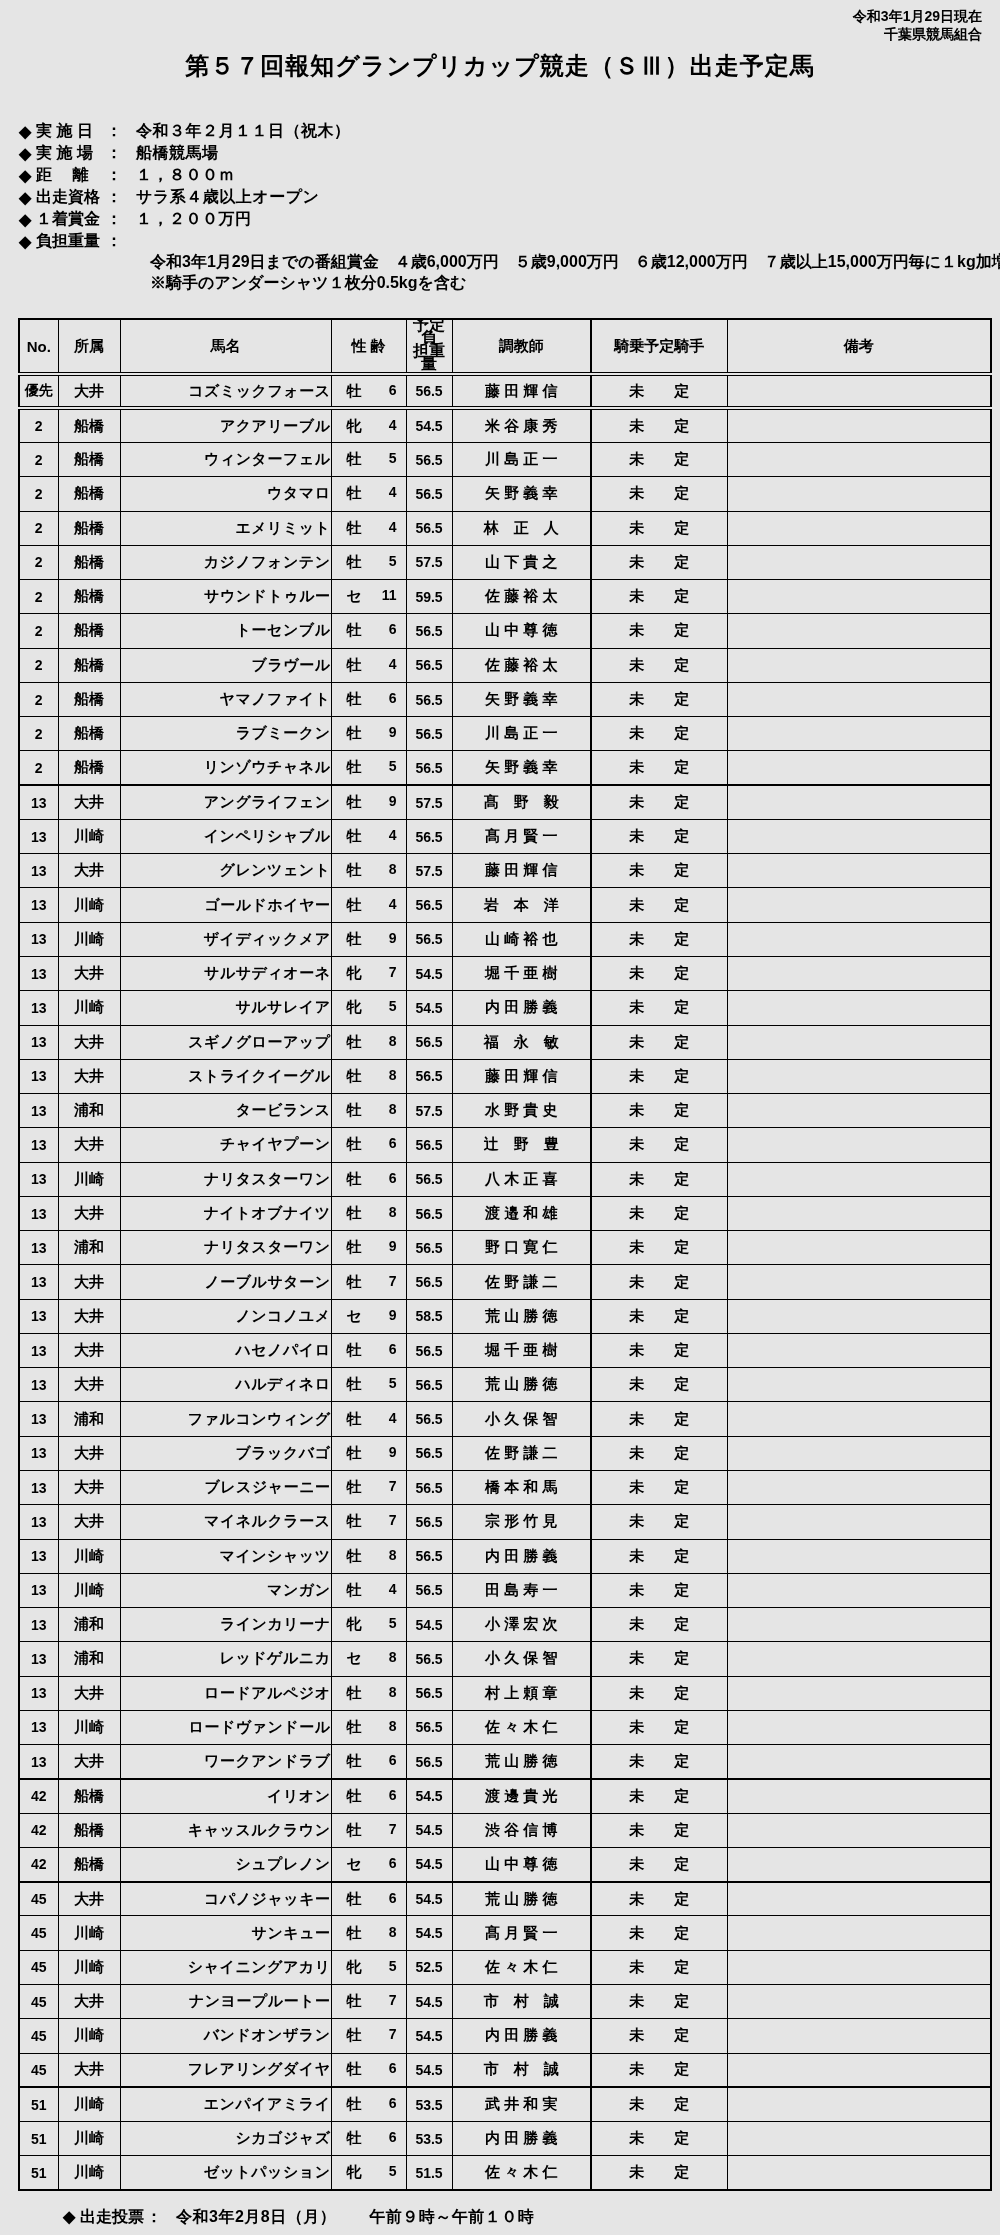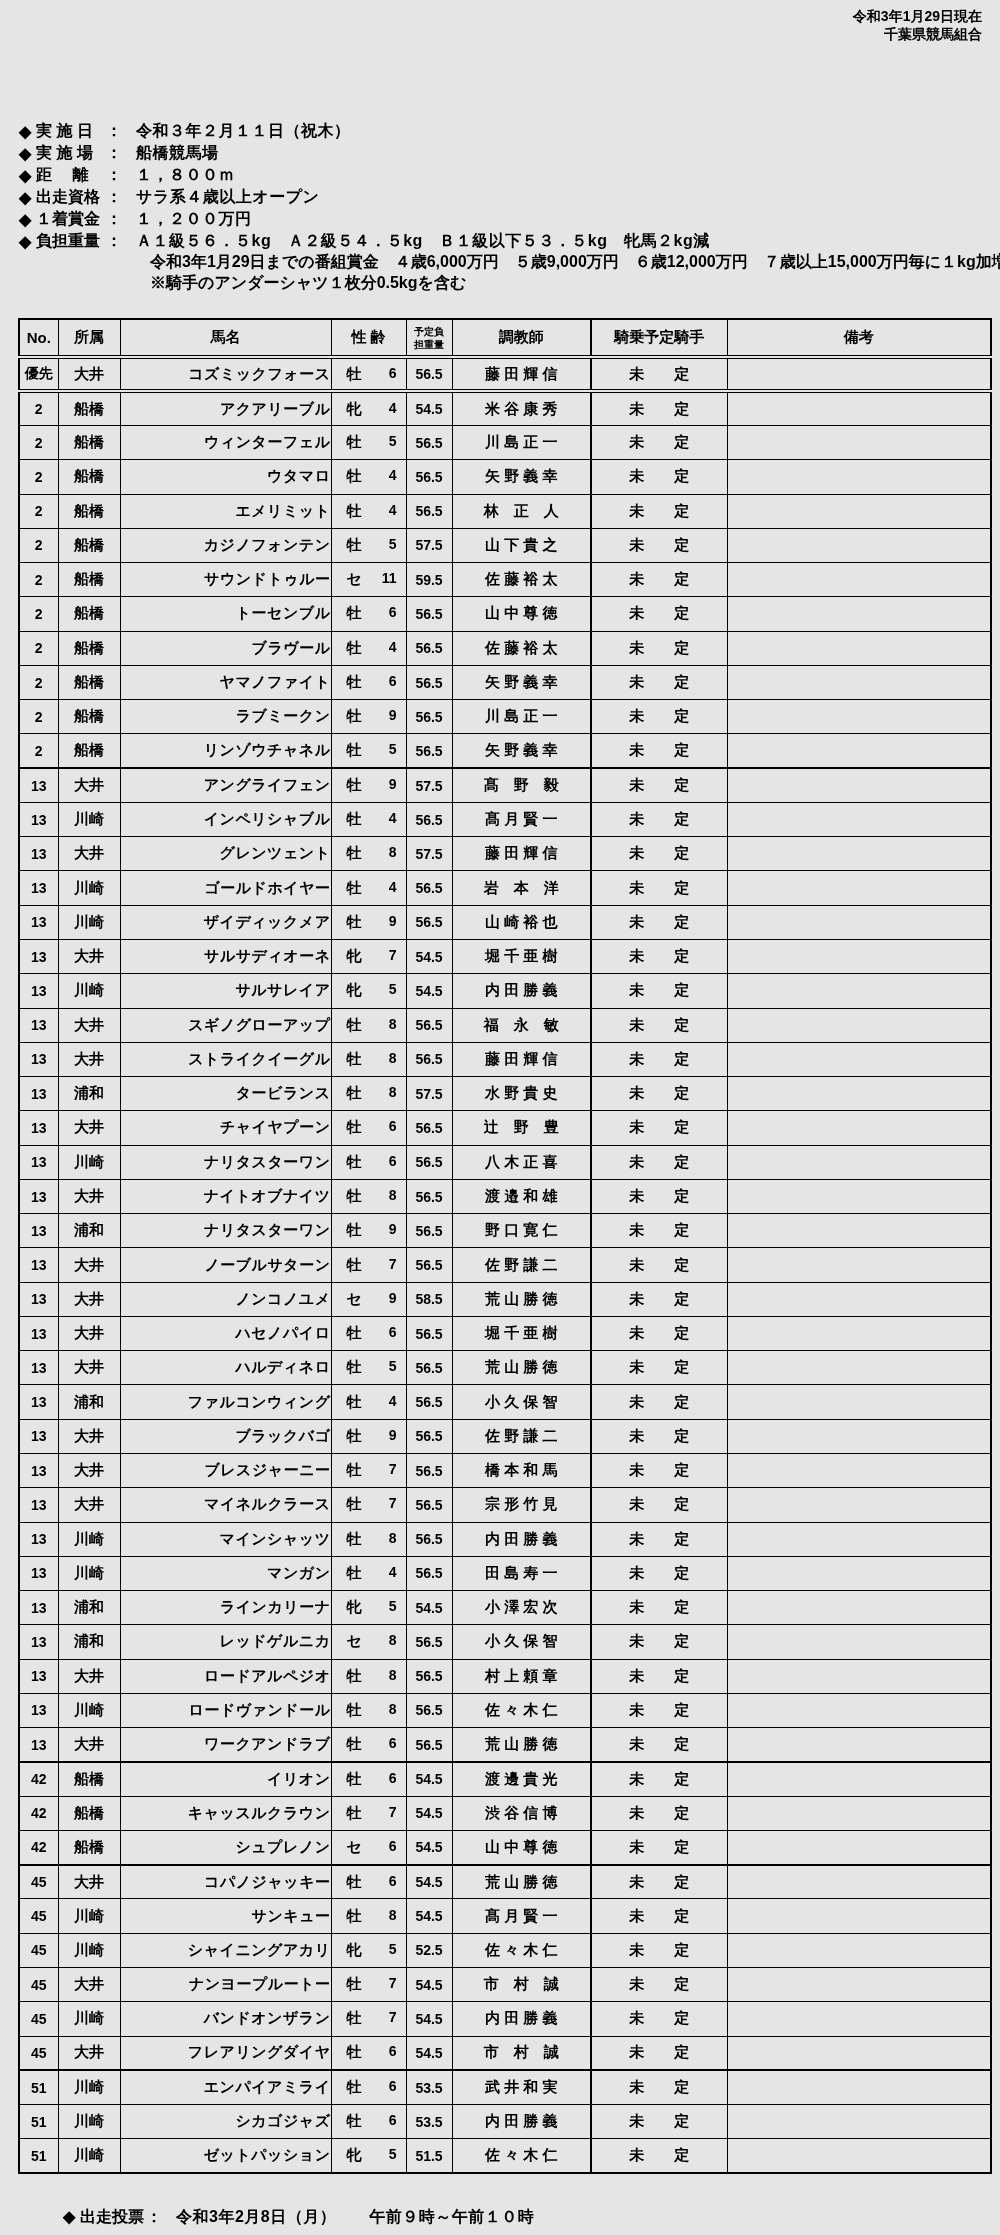--- a/index.html
+++ b/index.html
@@ -24,21 +24,21 @@
   .info-value { margin-left:14px; letter-spacing:0.5px; }
   .info-note { height:21px; margin-left:131px; display:flex; align-items:center; white-space:pre; }
 
   
   table.race-table { position:absolute; top:318px; left:18px; width:972px;
                      border-collapse:collapse; table-layout:fixed;
                      border:2px solid #000; }
   .race-table th, .race-table td { border:1px solid #000; overflow:hidden; }
   .race-table th { height:38px; font-size:15px; font-weight:bold; 
                    vertical-align:middle; border-bottom:4px double #000; padding:0; }
-  .race-table th.th-weight { font-size:10px; line-height:13px; }
+  .race-table th.th-weight { font-size:16px; line-height:13px;font-family:Liberation Mono, monospace; }
   .race-table td { height:34.27px; font-size:15px; font-weight:bold; text-align:center;
                    vertical-align:middle; padding:0; }
   .race-table td.c-horse { text-align:right; padding-left:7px; letter-spacing:0.5px; }
   .race-table td.c-weight { font-size:14px; letter-spacing:0; }
   .race-table td.c-no { font-size:14px; letter-spacing:0; }
   .race-table .sexage { display:flex; justify-content:space-between; padding:0 9px 0 15px; }
   .race-table .sexage .age { font-size:14px; }
   .race-table th.col-rider, .race-table td.c-rider { border-left:2px solid #000; }
   tr.group-top td { border-top:2px solid #000; }
   tr.double-top td { border-top:4px double #000; }
@@ -54,28 +54,29 @@
 </head>
 <body>
 
 <div class="page">
 
   <div class="meta">
     <div>令和3年1月29日現在</div>
     <div>千葉県競馬組合</div>
   </div>
 
+  <div class="title">第５７回報知グランプリカップ競走（ＳⅢ）出走予定馬</div>
 
   <div class="info">
       <div class="info-line"><span class="bullet">◆</span><span class="info-label">実 施 日</span><span class="info-colon">：</span><span class="info-value">令和３年２月１１日（祝木）</span></div>
       <div class="info-line"><span class="bullet">◆</span><span class="info-label">実 施 場</span><span class="info-colon">：</span><span class="info-value">船橋競馬場</span></div>
       <div class="info-line"><span class="bullet">◆</span><span class="info-label">距　 離</span><span class="info-colon">：</span><span class="info-value">１，８００ｍ</span></div>
       <div class="info-line"><span class="bullet">◆</span><span class="info-label">出走資格</span><span class="info-colon">：</span><span class="info-value">サラ系４歳以上オープン</span></div>
       <div class="info-line"><span class="bullet">◆</span><span class="info-label">１着賞金</span><span class="info-colon">：</span><span class="info-value">１，２００万円</span></div>
-      <div class="info-line"><span class="bullet">◆</span><span class="info-label">負担重量</span><span class="info-colon">：</span><span class="info-value">Ａ１級５６．５kg　Ａ２級５４．５kg　Ｂ１級以下５３．５kg　牝馬２kg減</span></div>
+      <div class="info-line"><span class="bullet">◆</span><span class="info-label">負担重量</span><span class="info-colon">：</span></div>
       <div class="info-note">令和3年1月29日までの番組賞金　４歳6,000万円　５歳9,000万円　６歳12,000万円　７歳以上15,000万円毎に１kg加増</div>
       <div class="info-note">※騎手のアンダーシャツ１枚分0.5kgを含む</div>
     </div>
 
   <table class="race-table">
     <colgroup>
       <col style="width:39px">
         <col style="width:62px">
         <col style="width:211px">
       <col style="width:75px">

